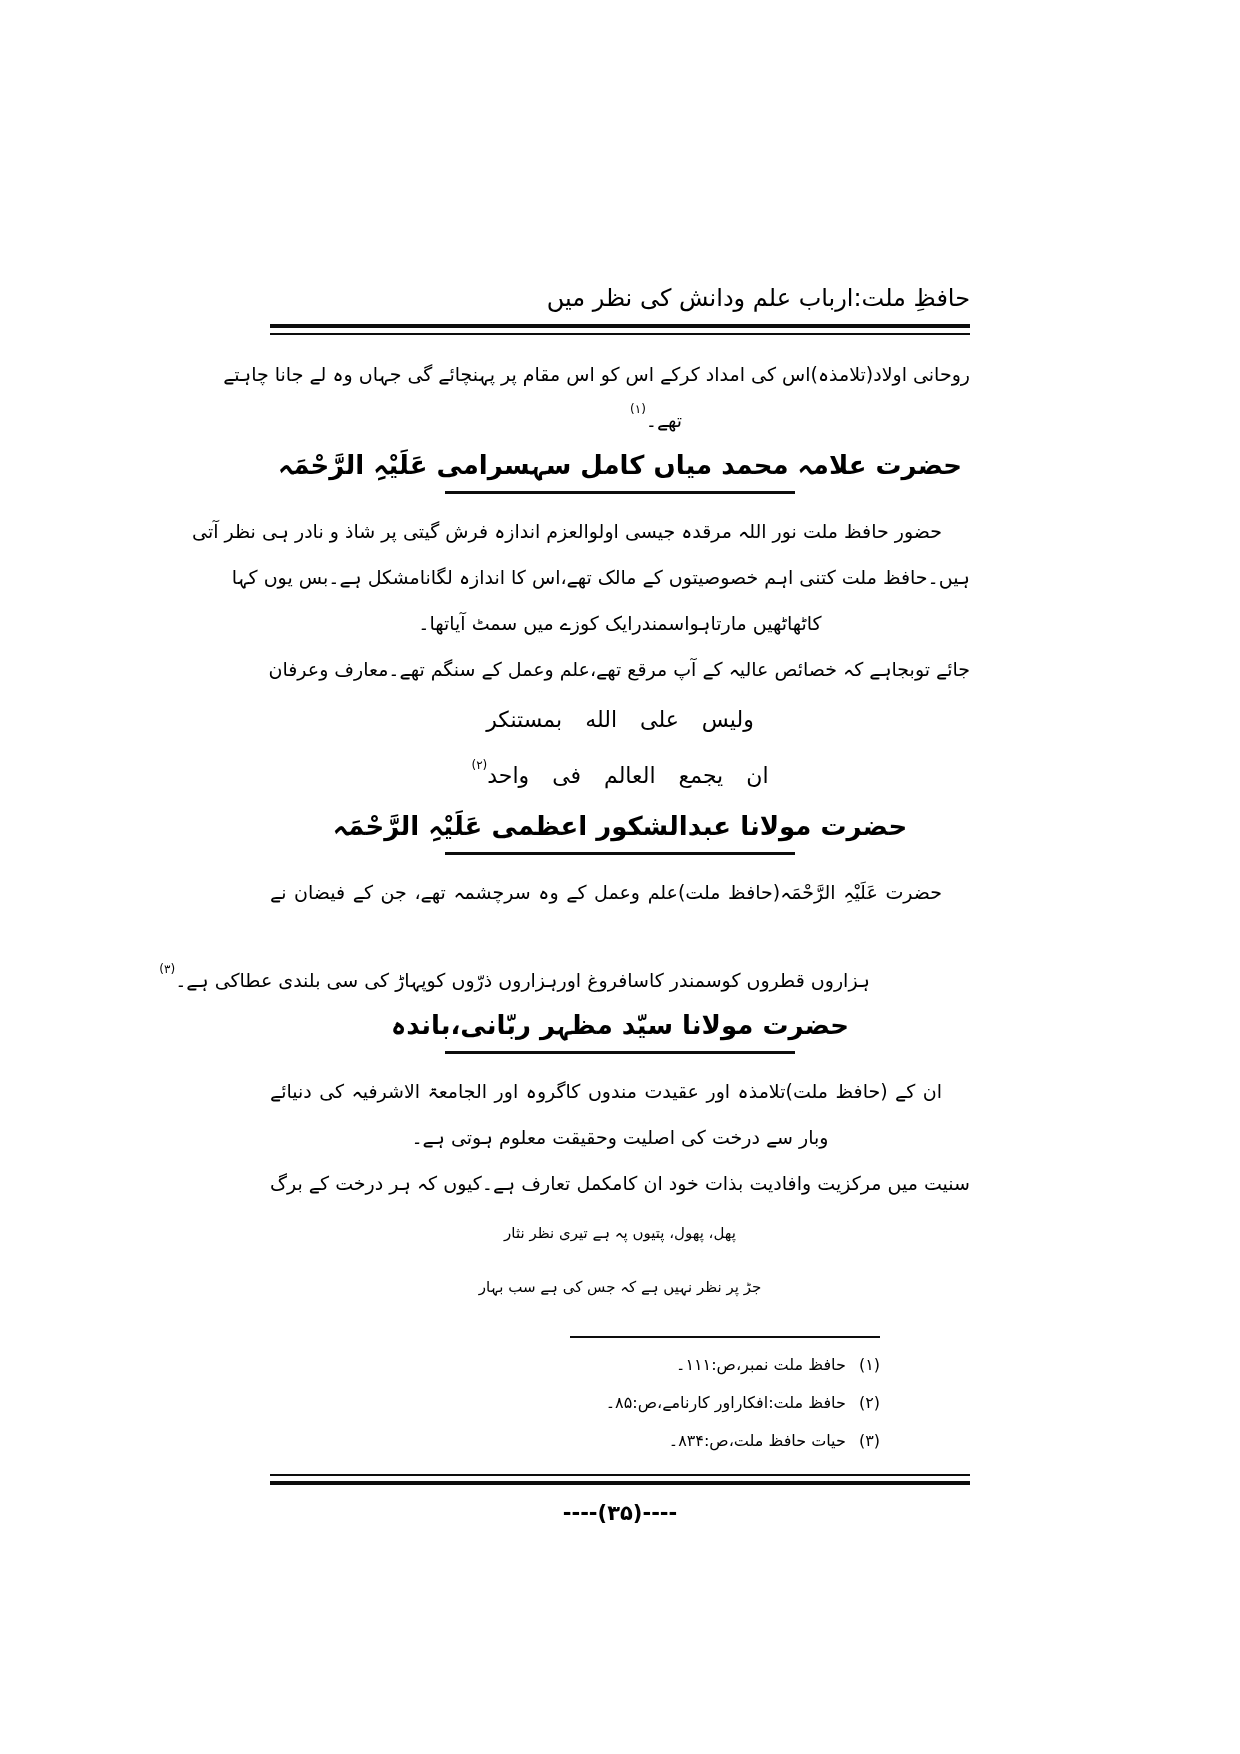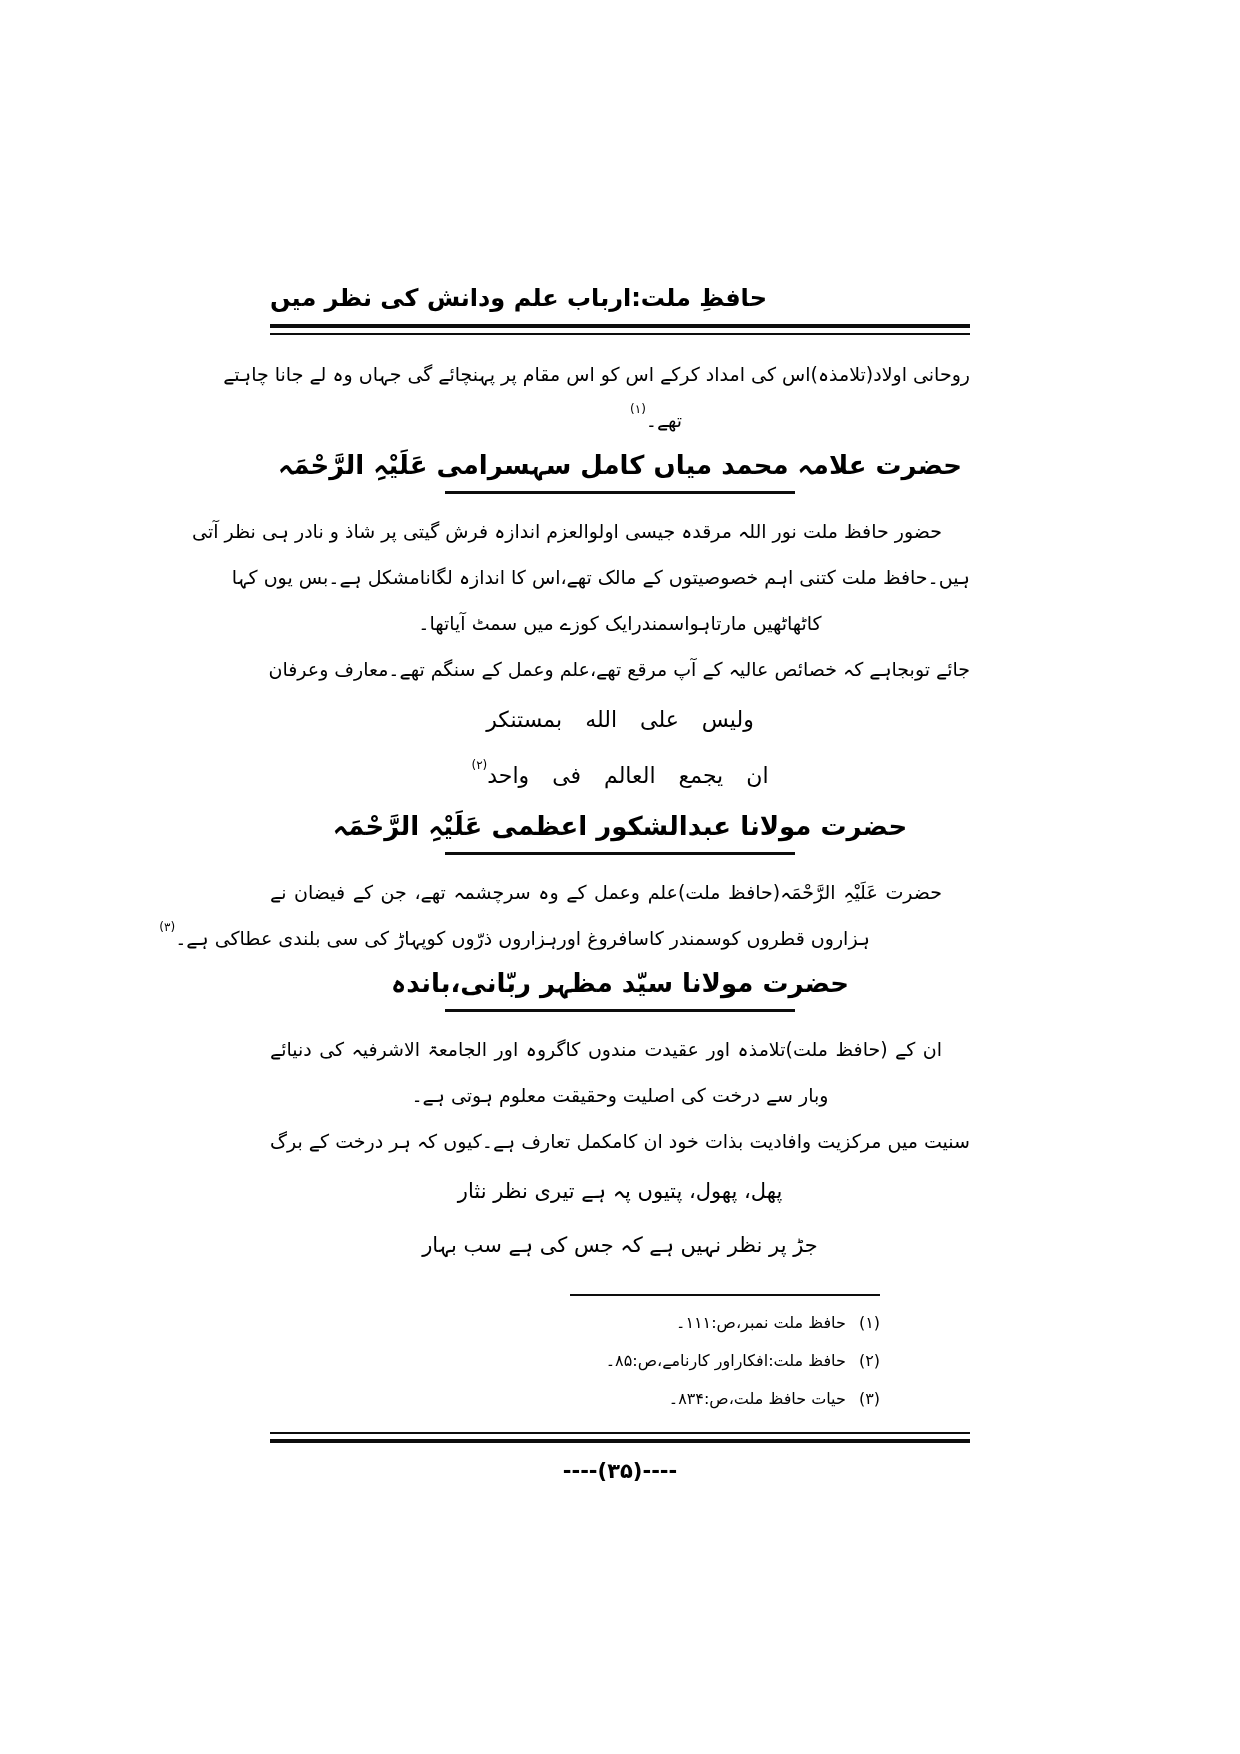--- a/index.html
+++ b/index.html
@@ -16,23 +16,23 @@
     direction: rtl;
     overflow: hidden;
   }
   .page {
     width: 700px;
     margin: 0 auto;
     padding-top: 278px;
   }
   
   .header-title {
-    text-align: left;
+    text-align: right;
     font-size: 24px;
-    font-weight: bold;
+    font-weight: normal;
     line-height: 40px;
     margin-bottom: 6px;
   }
   .double-rule {
     height: 5px;
     border-top: 4px solid #0d0d0d;
     border-bottom: 2px solid #0d0d0d;
     margin: 0 0 16px 0;
   }
   .double-rule.bottom {
@@ -52,20 +52,21 @@
     text-indent: 28px;
   }
   .line.tail-right {        
     text-align: right;
     text-align-last: left;
     padding-left: 360px;
     padding-right: 0;
   }
   .line.tail-left {         
     padding-right: 100px;
+    margin-top: 42px;
   }
   .line.centered {
     text-align: center;
     text-align-last: center;
   }
   sup.fn-ref {
     font-size: 12px;
     line-height: 0;
     vertical-align: 14px;
     letter-spacing: 1px;
@@ -90,21 +91,21 @@
     text-align: center;
     text-align-last: center;
     font-size: 22px;
     line-height: 56px;
     word-spacing: 16px;
     white-space: nowrap;
   }
   .couplet-line {
     text-align: center;
     text-align-last: center;
-    font-size: 21px;
+    font-size: 15px;
     line-height: 54px;
     white-space: nowrap;
   }
   
   .footnote-sep {
     width: 310px;
     border-top: 2px solid #0d0d0d;
     margin: 22px 90px 8px auto; 
     height: 0;
   }

